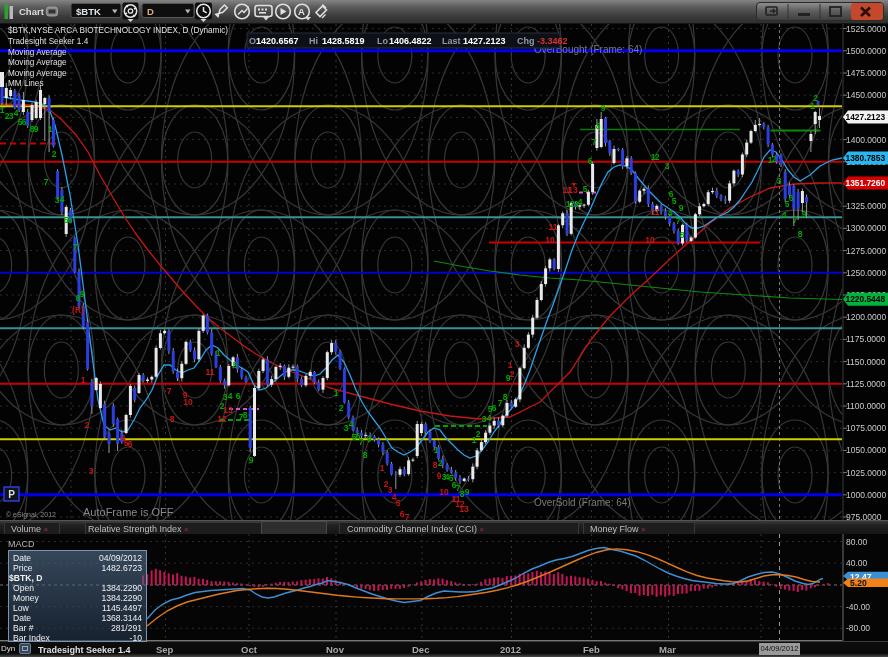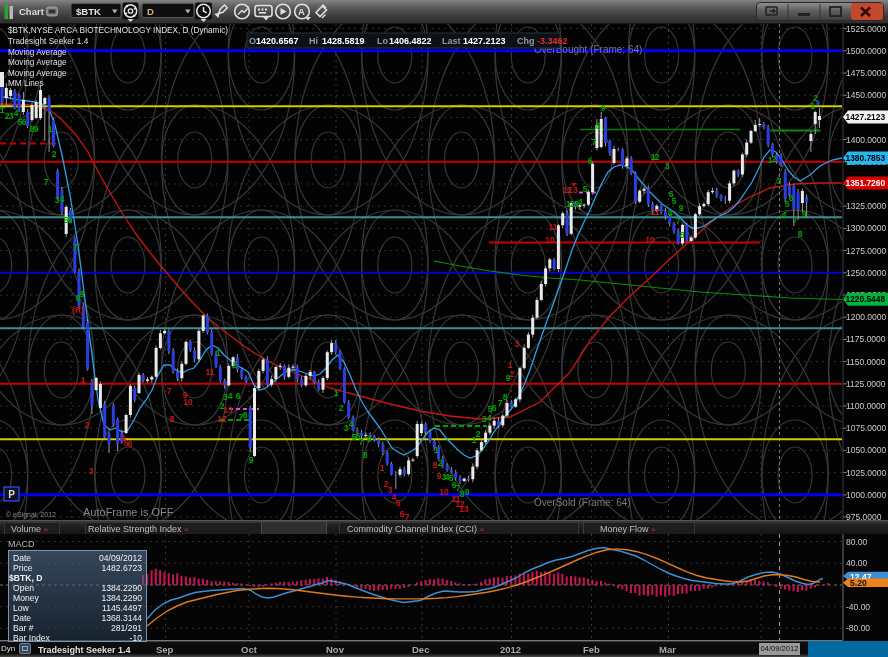--- a/index.html
+++ b/index.html
@@ -837,21 +837,21 @@
       <text x="442" y="44" font-family="Liberation Sans,sans-serif" font-size="9" font-weight="bold" fill="#8f9aa8">Last</text>
       <text x="463" y="44" font-family="Liberation Sans,sans-serif" font-size="9" font-weight="bold" fill="#fff">1427.2123</text>
       <text x="517" y="44" font-family="Liberation Sans,sans-serif" font-size="9" font-weight="bold" fill="#8f9aa8">Chg</text>
       <text x="537" y="44" font-family="Liberation Sans,sans-serif" font-size="9" font-weight="bold" fill="#e03030">-3.3462</text>
     </svg>
 <div style="position:absolute;left:0;top:520px;width:888px;height:14px;background:linear-gradient(#3c3c3c,#222 30%,#151515);border-top:1px solid #555;font-size:9px;color:#bdbdbd">
 <div style="position:absolute;left:4px;top:1px;width:56px;height:13px;background:#1d1d1d;border:1px solid #383838;padding:1px 0 0 6px">Volume <span style="color:#b03030;font-size:8px">×</span></div>
 <div style="position:absolute;left:85px;top:1px;width:180px;height:13px;background:#1d1d1d;border:1px solid #383838;padding:1px 0 0 2px">Relative Strength Index <span style="color:#b03030;font-size:8px">×</span></div>
 <div style="position:absolute;left:261px;top:0px;width:66px;height:14px;background:#2e2e2e;border:1px solid #4a4a4a;padding:10px 0 0 9px;color:#e8e8e8">MACD <b style="color:#d02020;font-size:9px">×</b></div>
 <div style="position:absolute;left:339px;top:1px;width:240px;height:13px;background:#1d1d1d;border:1px solid #383838;padding:1px 16px 0 7px">Commodity Channel Index (CCI) <span style="color:#b03030;font-size:8px">×</span></div>
-<div style="position:absolute;left:583px;top:1px;width:112px;height:13px;background:#1d1d1d;border:1px solid #383838;padding:1px 0 0 16px">Money Flow <span style="color:#b03030;font-size:8px">×</span></div>
+<div style="position:absolute;left:583px;top:1px;width:112px;height:13px;background:#1d1d1d;border:1px solid #383838;padding:1px 0 0 6px">Money Flow <span style="color:#b03030;font-size:8px">×</span></div>
 </div>
 <svg width="888" height="107" viewBox="0 534 888 107" style="position:absolute;left:0;top:534px">
       <rect x="0" y="534" width="888" height="107" fill="#050505"></rect>
       <g stroke="#2c2c2c" stroke-width="1" stroke-dasharray="2,4">
         <line x1="0" y1="541.5" x2="842" y2="541.5"></line>
         <line x1="0" y1="563.2" x2="842" y2="563.2"></line>
         <line x1="0" y1="606.6" x2="842" y2="606.6"></line>
         <line x1="0" y1="628.3" x2="842" y2="628.3"></line>
       </g>
       <g stroke="#343434" stroke-width="1" stroke-dasharray="2,4">
@@ -1038,21 +1038,21 @@
         <text x="846" y="609.6">-40.00</text>
         <text x="846" y="631.3">-80.00</text>
       </g>
       <polygon points="843,576 848,571.8 888,571.8 888,580.2 848,580.2" fill="#3d8fd4"></polygon>
       <text x="850" y="579.5" font-family="Liberation Sans,sans-serif" font-size="8.6" font-weight="bold" fill="#fff">12.47</text>
       <polygon points="843,582.8 848,578.6 888,578.6 888,587 848,587" fill="#f08018"></polygon>
       <text x="850" y="586" font-family="Liberation Sans,sans-serif" font-size="8.6" font-weight="bold" fill="#111">5.20</text>
       <text x="8" y="547" font-family="Liberation Sans,sans-serif" font-size="9" fill="#b5b5b5">MACD</text>
       <line x1="0" y1="640.5" x2="842" y2="640.5" stroke="#777" stroke-width="1"></line>
     </svg>
-<div style="position:absolute;left:0;top:641px;width:808px;height:16px;background:linear-gradient(#0e0e0e,#0a0a0a 55%,#0a0a0a 75%,#4a4a4a);border-top:1px solid #3a3a3a;color:#b9b9b9;font-size:10px">
+<div style="position:absolute;left:0;top:641px;width:888px;height:16px;background:linear-gradient(#0e0e0e,#0a0a0a 55%,#0a0a0a 75%,#4a4a4a);border-top:1px solid #3a3a3a;color:#b9b9b9;font-size:10px">
 <div style="position:absolute;left:1px;top:2px;color:#ddd;font-size:8px">Dyn</div>
 <div style="position:absolute;left:19px;top:1px;width:12px;height:11px;background:#33465c;border:1px solid #6a7f95;border-radius:2px">
         <div style="margin:2px;width:6px;height:5px;border:1px solid #9ab">&nbsp;</div>
       </div>
 <div style="position:absolute;left:38px;top:3px;color:#e0e0e0;font-weight:bold;font-size:9px">Tradesight Seeker 1.4</div>
 <div style="position:absolute;left:156px;top:2px;font-weight:bold;color:#a8a8a8;font-size:9.5px">Sep</div>
 <div style="position:absolute;left:241px;top:2px;font-weight:bold;color:#a8a8a8;font-size:9.5px">Oct</div>
 <div style="position:absolute;left:326px;top:2px;font-weight:bold;color:#a8a8a8;font-size:9.5px">Nov</div>
 <div style="position:absolute;left:412px;top:2px;font-weight:bold;color:#a8a8a8;font-size:9.5px">Dec</div>
 <div style="position:absolute;left:500px;top:2px;font-weight:bold;color:#a8a8a8;font-size:9.5px">2012</div>

